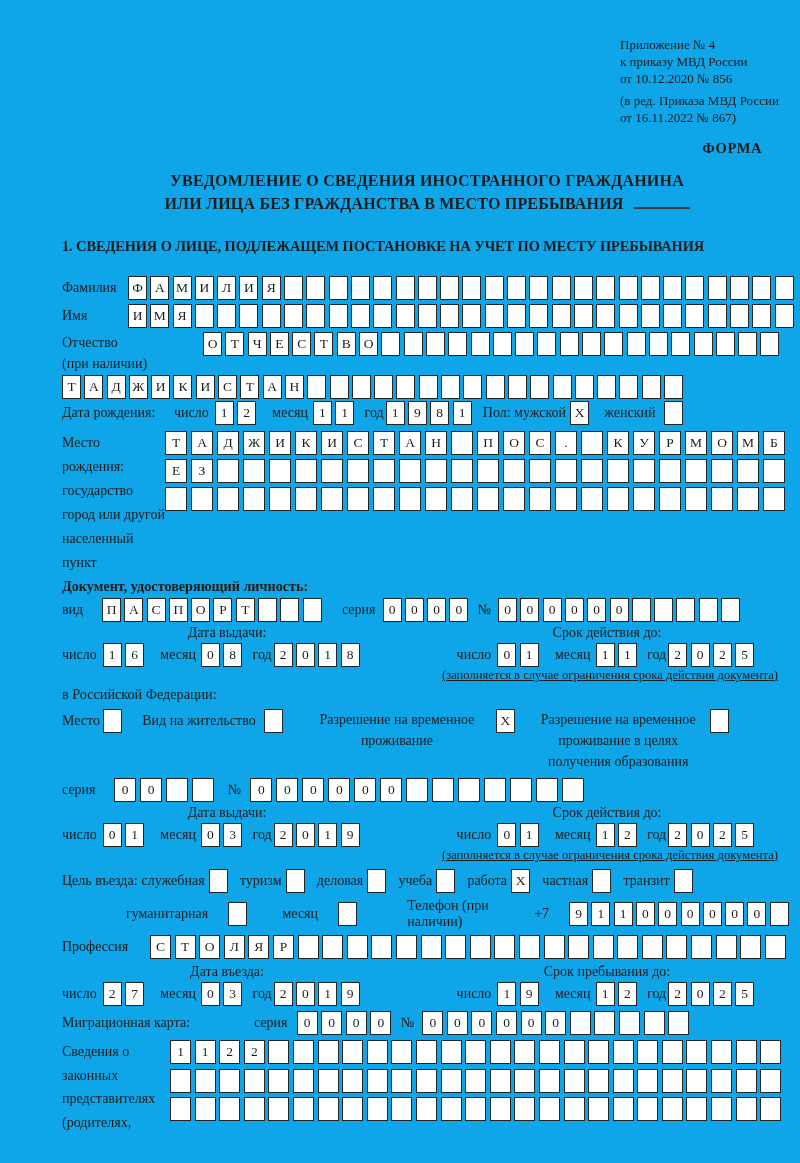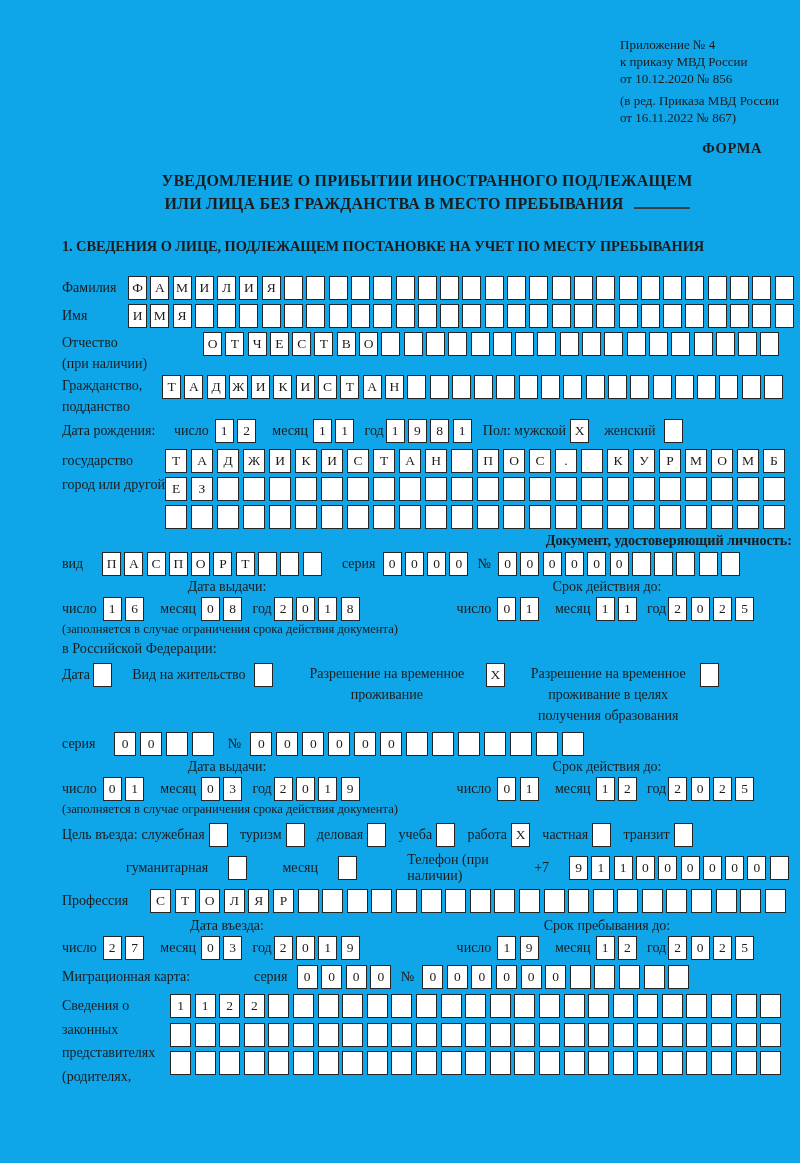--- a/index.html
+++ b/index.html
@@ -19,26 +19,26 @@
   .strip{display:flex;flex:0 0 auto;}
   .cell{box-sizing:border-box;flex:0 0 auto;width:19px;height:24px;border:1.6px solid #252525;
     margin-right:3.3px;display:flex;align-items:center;justify-content:center;
     font-size:13.5px;background:#fff;}
   .cell.mid{width:21px;margin-right:3.6px;}
   .cell.wide{width:22px;margin-right:4px;}
   .sl{line-height:24px;}
   .ml{margin-left:13px;margin-right:5px;}
   .ml2{margin-left:7px;margin-right:2px;}
   .mr{margin-right:6px;}
-  .dochead{text-align:right;font-weight:bold;margin-top:3px;font-size:14.2px;}
+  .dochead{text-align:left;font-weight:bold;margin-top:3px;font-size:14.2px;}
   .dates{display:flex;margin-top:2px;}
   .dcol{flex:0 0 auto;}
   .dhead{text-align:center;font-size:14px;line-height:18px;}
   .dline{display:flex;align-items:center;margin-top:1px;}
-  .note{font-size:12.6px;padding-right:14px;line-height:17px;}
+  .note{font-size:12.6px;text-align:right;padding-right:14px;line-height:17px;text-decoration:underline;}
   .intro{line-height:21px;margin-top:4px;font-size:14.2px;}
   .opts{display:flex;align-items:flex-start;margin-top:4px;}
   .opt{display:flex;align-items:flex-start;}
   .optlbl{line-height:23px;}
   .optlbl.c{text-align:center;line-height:21px;}
   .purp{display:flex;align-items:center;margin-top:5px;}
   .purp .t{margin-right:4px;}
   .purp .g{margin-left:9px;}
   .repwrap{display:flex;margin-top:5px;}
   .replbl{flex:0 0 108px;line-height:23.5px;}
@@ -54,21 +54,21 @@
     <div>к приказу МВД России</div>
     <div>от 10.12.2020 № 856</div>
     <div class="gap"></div>
     <div>(в ред. Приказа МВД России</div>
     <div>от 16.11.2022 № 867)</div>
   </div>
 
   <div class="forma">ФОРМА</div>
 
   <div class="title">
-    <div>УВЕДОМЛЕНИЕ О ПРИБЫТИИ ИНОСТРАННОГО ПОДЛЕЖАЩЕМ</div>
+    <div>УВЕДОМЛЕНИЕ О СВЕДЕНИЯ ИНОСТРАННОГО ГРАЖДАНИНА</div>
     <div><span>ИЛИ ЛИЦА БЕЗ ГРАЖДАНСТВА В МЕСТО ПРЕБЫВАНИЯ</span><span class="blank-line"></span></div>
   </div>
 
   <div class="sec">1. СВЕДЕНИЯ О ЛИЦЕ, ПОДЛЕЖАЩЕМ ПОСТАНОВКЕ НА УЧЕТ ПО МЕСТУ ПРЕБЫВАНИЯ</div>
 
   <div class="row" style="margin-top:21px;">
     <div class="lbl" style="width:66px;">Фамилия</div>
     <div class="strip">
         <span class="cell">Ф</span>
         <span class="cell">А</span>
@@ -168,24 +168,20 @@
         <span class="cell"></span>
         <span class="cell"></span>
         <span class="cell"></span>
         <span class="cell"></span>
         <span class="cell"></span>
         <span class="cell"></span>
       </div>
   </div>
 
   <div class="row" style="margin-top:1px;">
-    <div class="lbl2" style="width:100px;">
-      <div>Гражданство,</div>
-      <div>подданство</div>
-    </div>
     <div class="strip">
         <span class="cell">Т</span>
         <span class="cell">А</span>
         <span class="cell">Д</span>
         <span class="cell">Ж</span>
         <span class="cell">И</span>
         <span class="cell">К</span>
         <span class="cell">И</span>
         <span class="cell">С</span>
         <span class="cell">Т</span>
@@ -235,22 +231,24 @@
         <span class="cell">X</span>
       </span>
     <span class="sl" style="margin-left:12px;margin-right:8px;">женский</span>
     <span class="strip">
         <span class="cell"></span>
       </span>
   </div>
 
   <div class="row" style="margin-top:6px;">
     <div class="lbl2" style="width:103px;line-height:24px;">
+      <div>Место рождения:</div>
       <div>государство</div>
       <div>город или другой</div>
+      <div>населенный пункт</div>
     </div>
     <div>
       <div class="strip" style="margin-bottom:4px;">
           <span class="cell wide">Т</span>
           <span class="cell wide">А</span>
           <span class="cell wide">Д</span>
           <span class="cell wide">Ж</span>
           <span class="cell wide">И</span>
           <span class="cell wide">К</span>
           <span class="cell wide">И</span>
@@ -411,21 +409,21 @@
           </span>
       </div>
     </div>
   </div>
   <div class="note">(заполняется в случае ограничения срока действия документа)</div>
 
   <div class="intro" style="margin-top:0;">в Российской Федерации:</div>
 
   <div class="opts">
     <div class="opt">
-      <span class="optlbl" style="margin-right:3px;">Дата</span>
+      <span class="optlbl" style="margin-right:3px;">Место</span>
       <span class="strip">
           <span class="cell"></span>
         </span>
     </div>
     <div class="opt" style="margin-left:17px;">
       <span class="optlbl" style="margin-right:8px;">Вид на жительство</span>
       <span class="strip">
           <span class="cell"></span>
         </span>
     </div>

